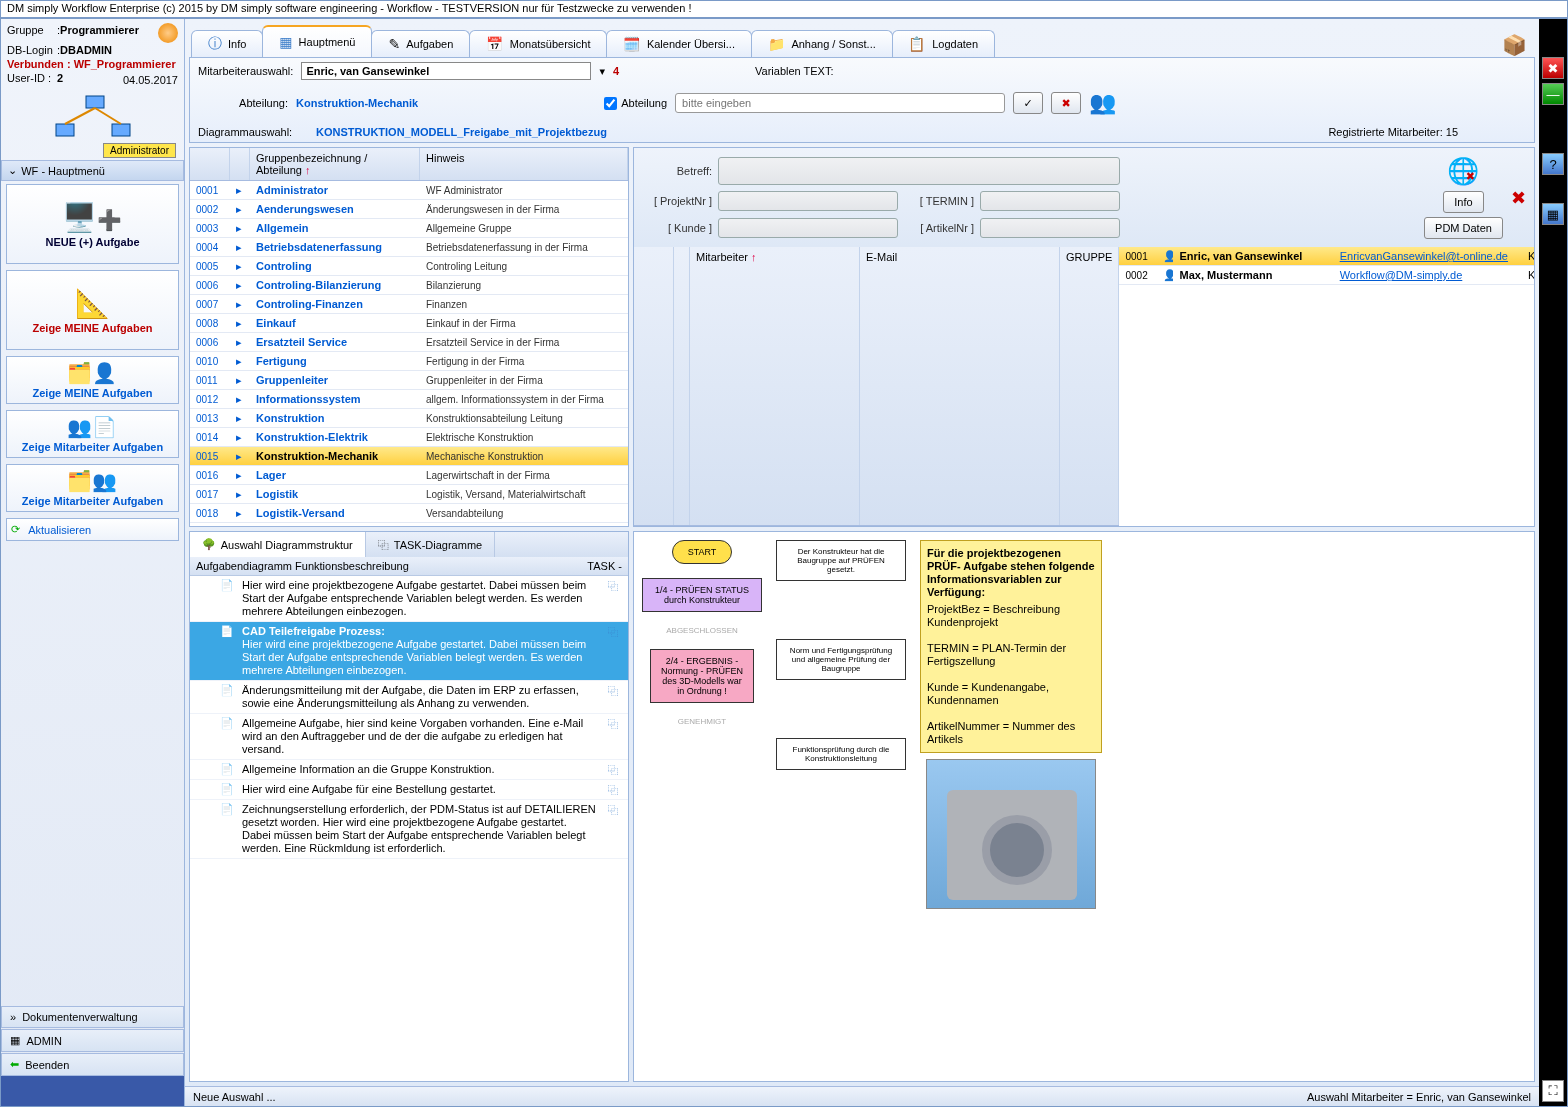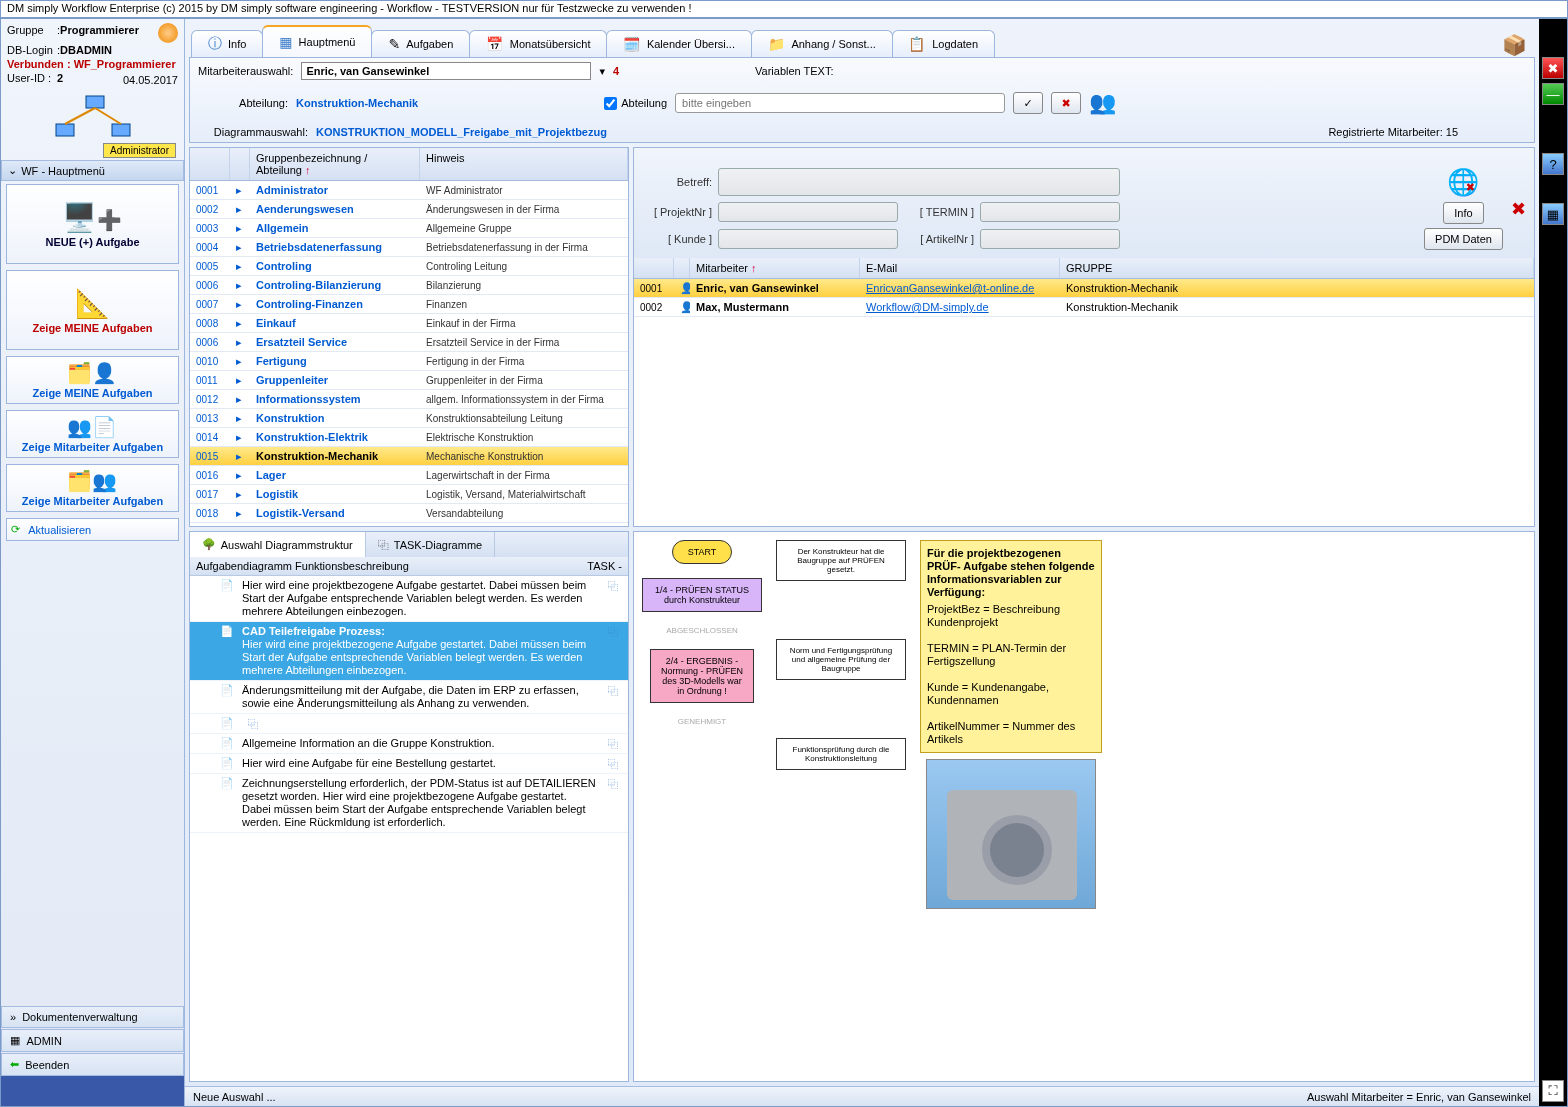--- a/index.html
+++ b/index.html
@@ -43,21 +43,21 @@
 .sort-arrow { color: #d04; }
 .grid-body { flex: 1; overflow-y: auto; background: #fff; }
 .grid-row { display: flex; border-bottom: 1px solid #e3e9f4; height: 19px; align-items: center; cursor: pointer; }
 .grid-row.sel { background: linear-gradient(to bottom,#ffe98a,#ffd040); }
 .grid-row .c { padding: 2px 6px; overflow: hidden; white-space: nowrap; }
 .grid-row .c.id { width: 40px; color: #005bd3; font-size: 10px; }
 .grid-row .c.ico { width: 20px; color: #005bd3; }
 .grid-row .c.name { width: 170px; color: #005bd3; font-weight: bold; }
 .grid-row .c.hint { flex: 1; color: #333; font-size: 10px; }
 .top-right { display: flex; flex-direction: column; }
-.form-area { background: linear-gradient(to bottom,#eef3fb,#dee8f6); padding: 8px; display: flex; gap: 8px; margin-top: 11px; }
+.form-area { background: linear-gradient(to bottom,#eef3fb,#dee8f6); padding: 8px; display: flex; gap: 8px; }
 .form-fields { display: grid; grid-template-columns: 70px 180px 70px 140px; gap: 4px 6px; align-items: center; }
 .form-fields .fl { text-align: right; color: #333; }
 .form-fields input { border: 1px solid #9aa; background: linear-gradient(to bottom,#f0f1f3,#e3e5e9); padding: 3px 4px; border-radius: 3px; }
 .form-fields input.wide { grid-column: 2 / 5; height: 28px; }
 .side-actions { display: flex; flex-direction: column; gap: 4px; margin-left: auto; align-items: center; }
 .side-actions .btn { background: linear-gradient(to bottom,#fff,#e0e6ef); border: 1px solid #888; padding: 4px 10px; border-radius: 3px; cursor: pointer; font-size: 11px; }
 .members-grid .grid-row .c.id2 { width: 40px; font-size: 10px; }
 .members-grid .grid-row .c.pico { width: 16px; }
 .members-grid .grid-row .c.mname { width: 170px; font-weight: bold; }
 .members-grid .grid-row .c.mail { width: 200px; color: #005bd3; text-decoration: underline; }
@@ -241,21 +241,21 @@
       <input class="textin" placeholder="bitte eingeben" style="">
       <span class="btn">
             <span>✓</span>
           </span>
       <span class="btn">
             <span style="color:#c00">✖</span>
           </span>
       <span style="font-size:22px">👥</span>
     </div>
     <div class="toolstrip-row">
-      <span class="lbl" style="width:110px;text-align:right">Diagrammauswahl:</span>
+      <span class="lbl" style="width:110px;">Diagrammauswahl:</span>
       <span class="link">KONSTRUKTION_MODELL_Freigabe_mit_Projektbezug</span>
       <div class="gap"></div>
       <span>Registrierte Mitarbeiter: 15</span>
       <span style="width:60px"></span>
     </div>
   </div>
 
   <div class="content">
 
     <div class="panel">
@@ -397,21 +397,21 @@
           <span class="fl">[ ArtikelNr ]</span>
           <input style="">
         </div>
         <div class="side-actions">
           <span style="font-size:26px">🌐<span style="color:#c00;margin-left:-14px">✖</span></span>
           <span class="btn">Info</span>
           <span class="btn">PDM Daten</span>
         </div>
         <span style="color:#c00;font-size:18px;align-self:center">✖</span>
       </div>
-      <div class="members-grid" style="flex:1;display:flex;flex-direction:column">
+      <div class="members-grid" style="flex:1;display:flex;">
         <div class="grid-head">
           <div class="col" style="width:40px"></div>
           <div class="col" style="width:16px"></div>
           <div class="col" style="width:170px"><span>Mitarbeiter</span> <span class="sort-arrow">↑</span></div>
           <div class="col" style="width:200px">E-Mail</div>
           <div class="col" style="flex:1">GRUPPE</div>
         </div>
         <div class="grid-body" id="members-body">
               <div class="grid-row sel">
                 <span class="c id2">0001</span>
@@ -457,20 +457,22 @@
               <span class="txt"><span class="title">CAD Teilefreigabe Prozess:</span><br>Hier wird eine projektbezogene Aufgabe gestartet. Dabei müssen beim Start der Aufgabe entsprechende Variablen belegt werden. Es werden mehrere Abteilungen einbezogen.</span>
               <span class="mini-ico">⿻</span>
             </div>
             <div class="tree-item">
               <span class="doc-ico">📄</span>
               <span class="txt">Änderungsmitteilung mit der Aufgabe, die Daten im ERP zu erfassen, sowie eine Änderungsmitteilung als Anhang zu verwenden.</span>
               <span class="mini-ico">⿻</span>
             </div>
             <div class="tree-item">
               <span class="doc-ico">📄</span>
+              <span class="txt">Allgemeine Aufgabe, hier sind keine Vorgaben vorhanden.
+Eine e-Mail wird an den Auftraggeber und de der die aufgabe zu erledigen hat versand.</span>
               <span class="mini-ico">⿻</span>
             </div>
             <div class="tree-item">
               <span class="doc-ico">📄</span>
               <span class="txt">Allgemeine Information an die Gruppe Konstruktion.</span>
               <span class="mini-ico">⿻</span>
             </div>
             <div class="tree-item">
               <span class="doc-ico">📄</span>
               <span class="txt">Hier wird eine Aufgabe für eine Bestellung gestartet.</span>

